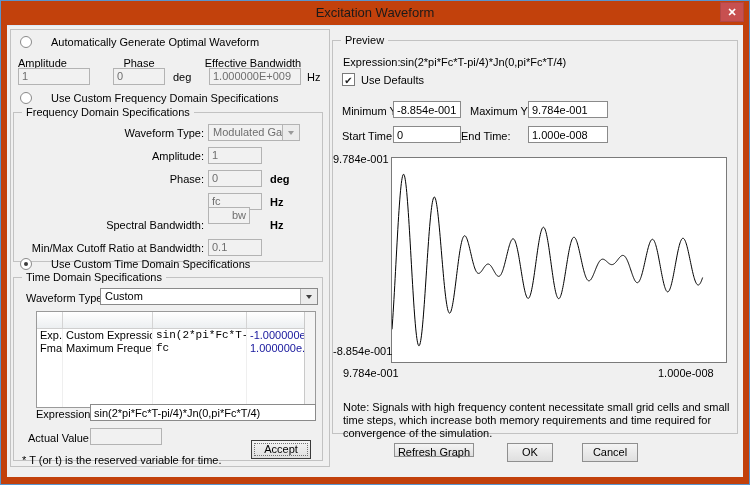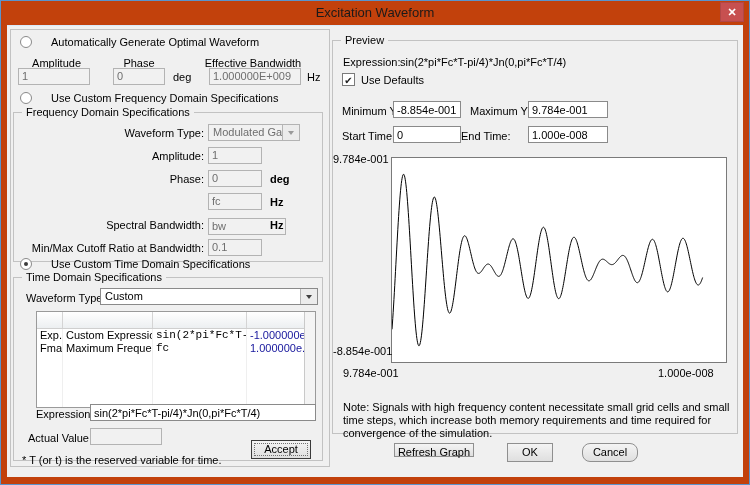--- a/index.html
+++ b/index.html
@@ -54,21 +54,21 @@
   </div>
   <div class="client">
 
     <div class="group" style="left:3px;top:3px;width:320px;height:438px;"></div>
 
     <div class="radio-row" style="left:13px;top:10px;">
       <span class="radio"></span>
       <span>Automatically Generate Optimal Waveform</span>
     </div>
 
-    <div class="lbl" style="left:2px;top:31px;width:72px;text-align:right;">Amplitude</div>
+    <div class="lbl" style="left:11px;top:31px;width:72px;text-align:left;">Amplitude</div>
     <div class="lbl" style="left:106px;top:31px;width:52px;text-align:center;">Phase</div>
     <div class="lbl" style="left:196px;top:31px;width:100px;text-align:center;">Effective Bandwidth</div>
     <div class="edit dis" style="left:11px;top:42px;width:72px;">1</div>
     <div class="edit dis" style="left:106px;top:42px;width:52px;">0</div>
     <div class="lbl" style="left:166px;top:45px;">deg</div>
     <div class="edit dis" style="left:202px;top:42px;width:92px;">1.000000E+009</div>
     <div class="lbl" style="left:300px;top:45px;">Hz</div>
 
     <div class="radio-row" style="left:13px;top:66px;">
       <span class="radio"></span>
@@ -85,21 +85,21 @@
           </span>
       </div>
       <div class="lbl lbl-r" style="left:4px;top:37px;width:186px;">Amplitude:</div>
       <div class="edit dis" style="left:194px;top:34px;width:54px;">1</div>
       <div class="lbl lbl-r" style="left:4px;top:60px;width:186px;">Phase:</div>
       <div class="edit dis" style="left:194px;top:57px;width:54px;">0</div>
       <div class="lbl" style="left:256px;top:60px;font-weight:bold;">deg</div>
       <div class="edit dis" style="left:194px;top:80px;width:54px;">fc</div>
       <div class="lbl" style="left:256px;top:83px;font-weight:bold;">Hz</div>
       <div class="lbl lbl-r" style="left:4px;top:106px;width:186px;">Spectral Bandwidth:</div>
-      <div class="edit dis" style="left:194px;top:105px;width:78px;">bw</div>
+      <div class="edit dis" style="left:194px;top:94px;width:42px;text-align:right;">bw</div>
       <div class="lbl" style="left:256px;top:106px;font-weight:bold;">Hz</div>
       <div class="lbl lbl-r" style="left:4px;top:129px;width:186px;">Min/Max Cutoff Ratio at Bandwidth:</div>
       <div class="edit dis" style="left:194px;top:126px;width:54px;">0.1</div>
     </div>
 
     <div class="radio-row" style="left:13px;top:232px;">
       <span class="radio checked"></span>
       <span>Use Custom Time Domain Specifications</span>
     </div>
 
@@ -194,16 +194,16 @@
       </div>
       <div class="lbl lbl-r" style="left:0;top:304px;width:54px;">-8.854e-001</div>
       <div class="lbl" style="left:10px;top:326px;">9.784e-001</div>
       <div class="lbl" style="left:325px;top:326px;">1.000e-008</div>
 
       <div class="note" style="left:10px;top:360px;width:390px;">Note: Signals with high frequency content necessitate small grid cells and small time steps, which increase both memory requirements and time required for convergence of the simulation.</div>
     </div>
 
     <div class="btn" style="left:387px;top:417px;width:80px;height:14px;">Refresh Graph</div>
     <div class="btn" style="left:500px;top:417px;width:46px;height:19px;">OK</div>
-    <div class="btn" style="left:575px;top:417px;width:56px;height:19px;border-radius:8px;">Cancel</div>
+    <div class="btn" style="left:575px;top:417px;width:56px;height:19px;">Cancel</div>
 
   </div>
 </div>
 
 </body></html>

